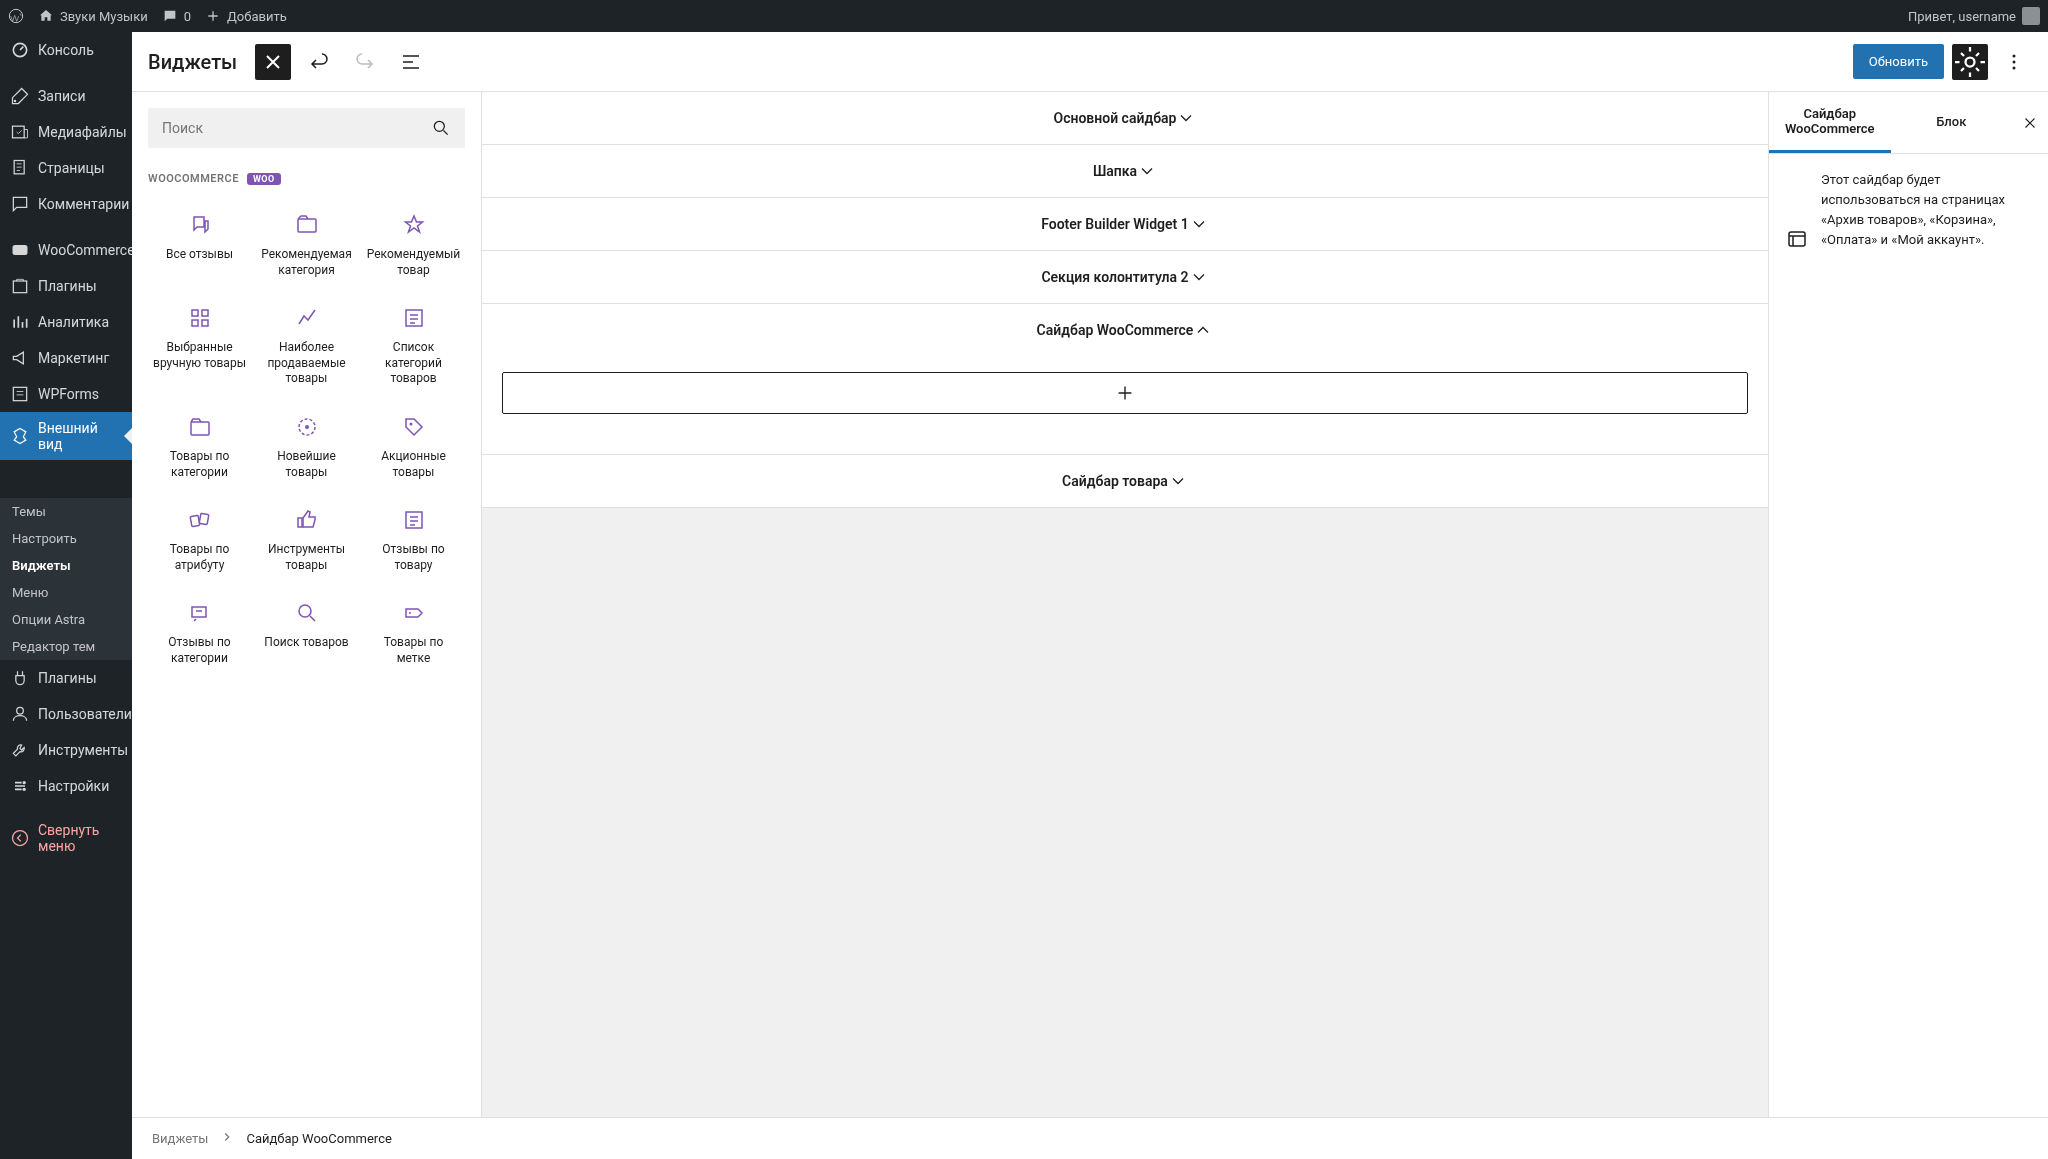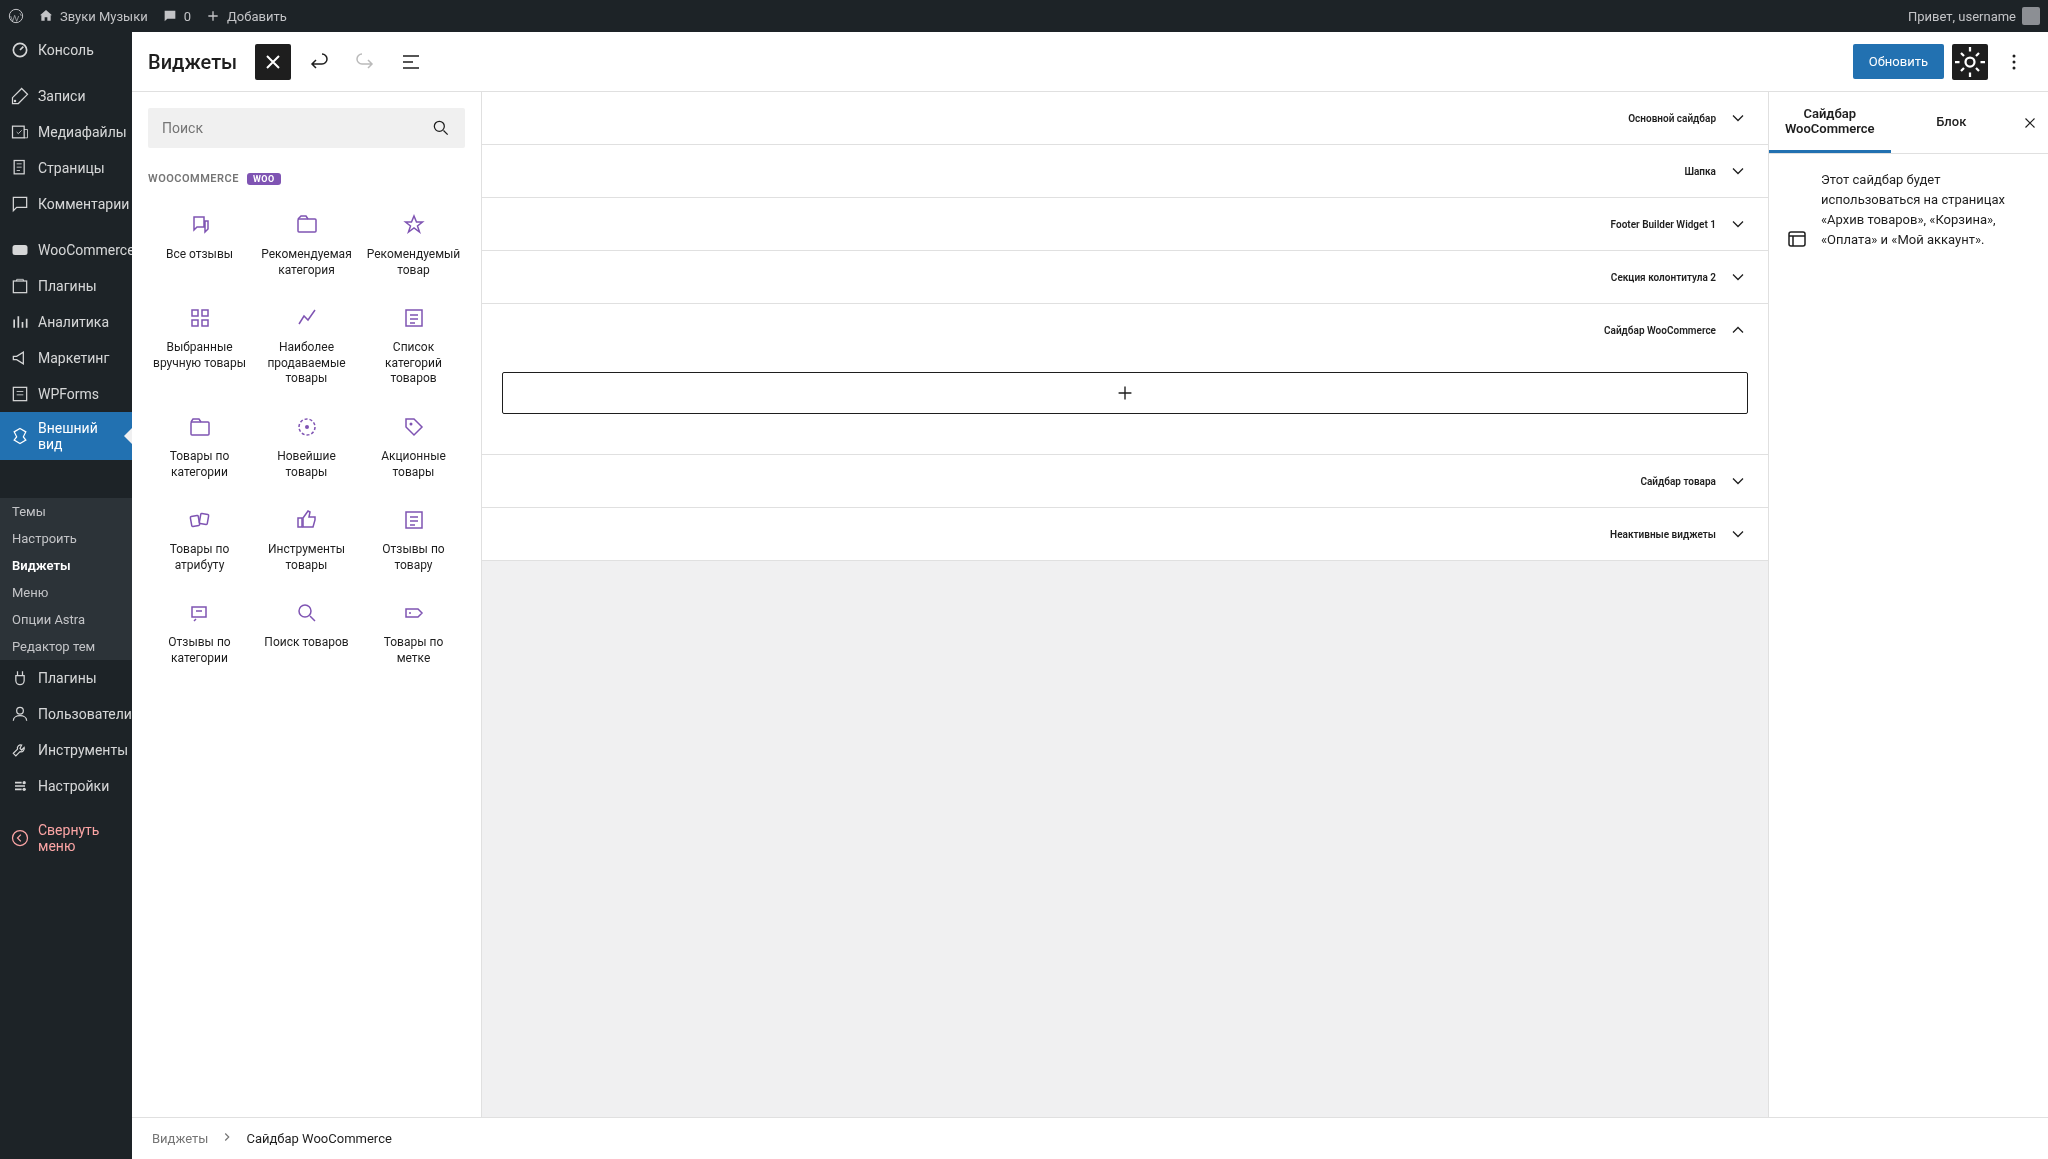--- a/index.html
+++ b/index.html
@@ -47,21 +47,21 @@
 .woo-badge { background: #7f54b3; color: #fff; padding: 1px 6px; border-radius: 3px; font-size: 9px; font-weight: 700; }
 .block-grid { display: grid; grid-template-columns: repeat(3, 1fr); gap: 4px; }
 .block-item { display: flex; flex-direction: column; align-items: center; padding: 12px 4px; cursor: pointer; text-align: center; border-radius: 2px; }
 .block-icon { width: 24px; height: 24px; color: #7f54b3; margin-bottom: 10px; }
 .block-icon svg { width: 100%; height: 100%; fill: currentColor; }
 .block-label { font-size: 12px; color: #1e1e1e; line-height: 1.3; }
 
 
 .widget-areas { flex: 1; overflow-y: auto; background: #f0f0f1; padding: 0; }
 .widget-panel { border-bottom: 1px solid #e0e0e0; background: #fff; }
-.widget-panel-header { display: flex; align-items: center; justify-content: flex-end; padding: 16px 20px; cursor: pointer; font-size: 10px; font-weight: 600; gap: 12px; }
+.widget-panel-header { display: flex; align-items: center; justify-content: center; padding: 16px 20px; cursor: pointer; font-size: 14px; font-weight: 600; }
 .widget-panel-header svg { width: 20px; height: 20px; fill: #1e1e1e; }
 .widget-panel-body { padding: 16px 20px 40px; }
 .add-block-btn { border: 1px solid #1e1e1e; border-radius: 2px; height: 42px; display: flex; align-items: center; justify-content: center; cursor: pointer; background: #fff; }
 .add-block-btn svg { width: 22px; height: 22px; fill: #1e1e1e; }
 
 
 .right-sidebar { width: 280px; border-left: 1px solid #e0e0e0; background: #fff; overflow-y: auto; }
 .rs-tabs { display: flex; border-bottom: 1px solid #e0e0e0; align-items: center; }
 .rs-tab { flex: 1; padding: 14px 8px; text-align: center; font-size: 13px; font-weight: 500; cursor: pointer; border-bottom: 3px solid transparent; }
 .rs-tab.active { border-bottom-color: #2271b1; font-weight: 600; }
@@ -452,28 +452,20 @@
             </div>
           </div>
           <div class="widget-panel">
             <div class="widget-panel-header">
               <span>Сайдбар товара</span>
               <svg viewBox="0 0 24 24">
                 <path d="M6 9l6 6 6-6" stroke="#1e1e1e" stroke-width="1.5" fill="none"></path>
               </svg>
             </div>
           </div>
-          <div class="widget-panel">
-            <div class="widget-panel-header">
-              <span>Неактивные виджеты</span>
-              <svg viewBox="0 0 24 24">
-                <path d="M6 9l6 6 6-6" stroke="#1e1e1e" stroke-width="1.5" fill="none"></path>
-              </svg>
-            </div>
-          </div>
         </div>
 
       <div class="right-sidebar">
         <div class="rs-tabs">
           <div class="rs-tab active">Сайдбар WooCommerce</div>
           <div class="rs-tab">Блок</div>
           <div class="rs-close">
             <svg viewBox="0 0 24 24">
                 <path d="M6 6l12 12M6 18L18 6" stroke="#1e1e1e" stroke-width="1.5"></path>
               </svg>

